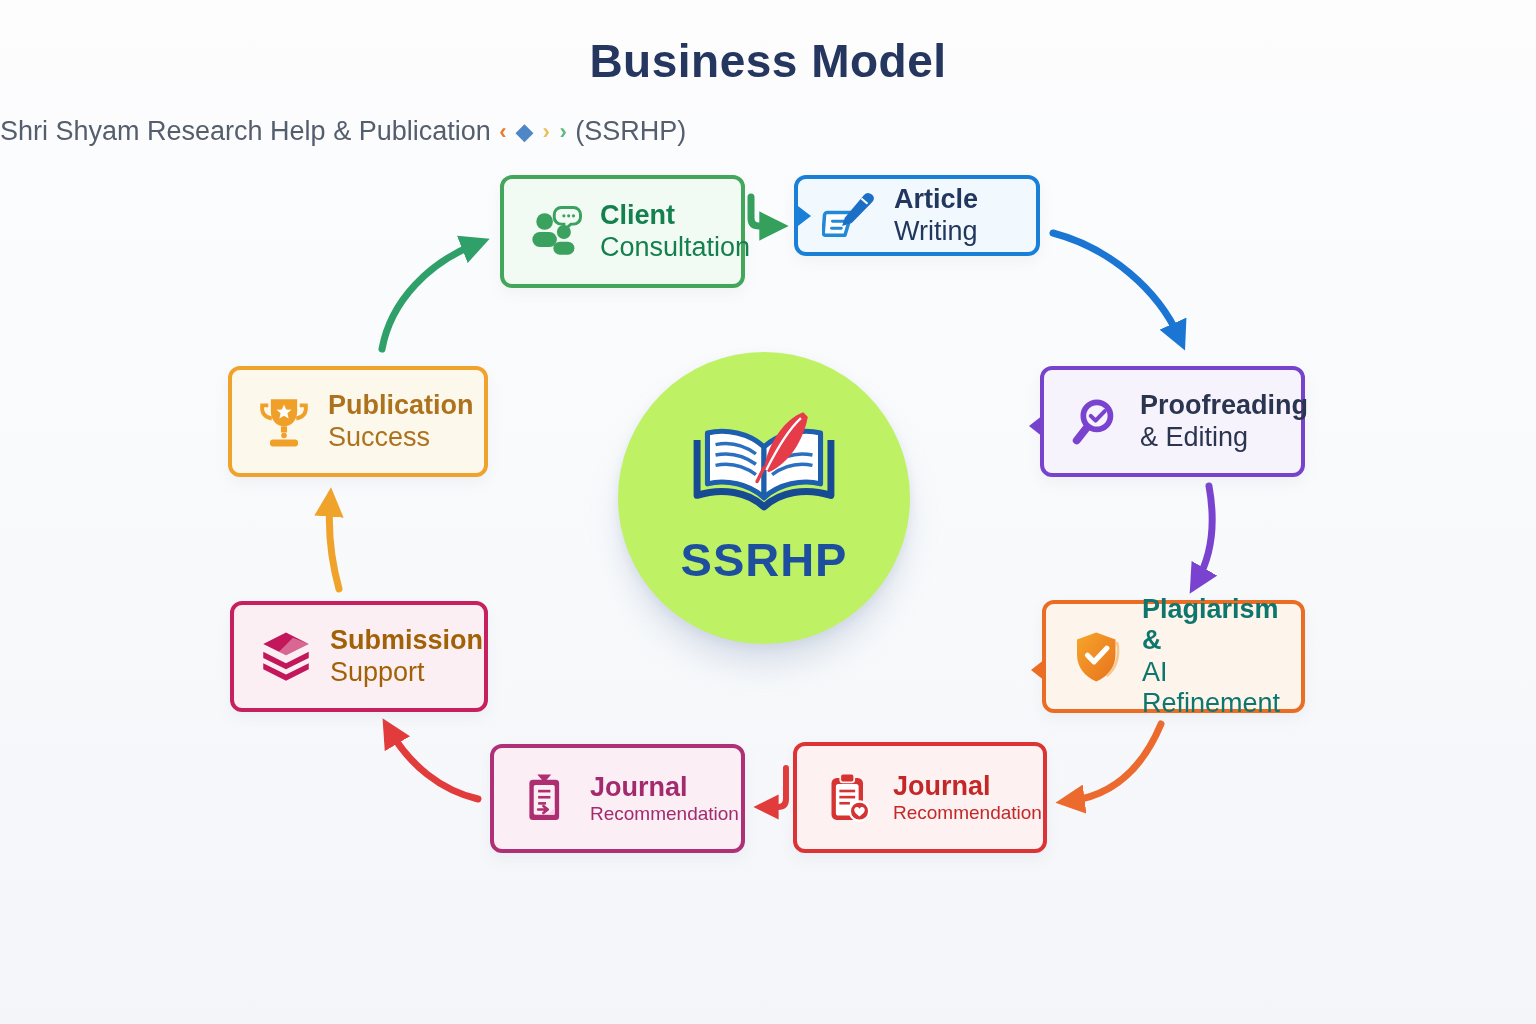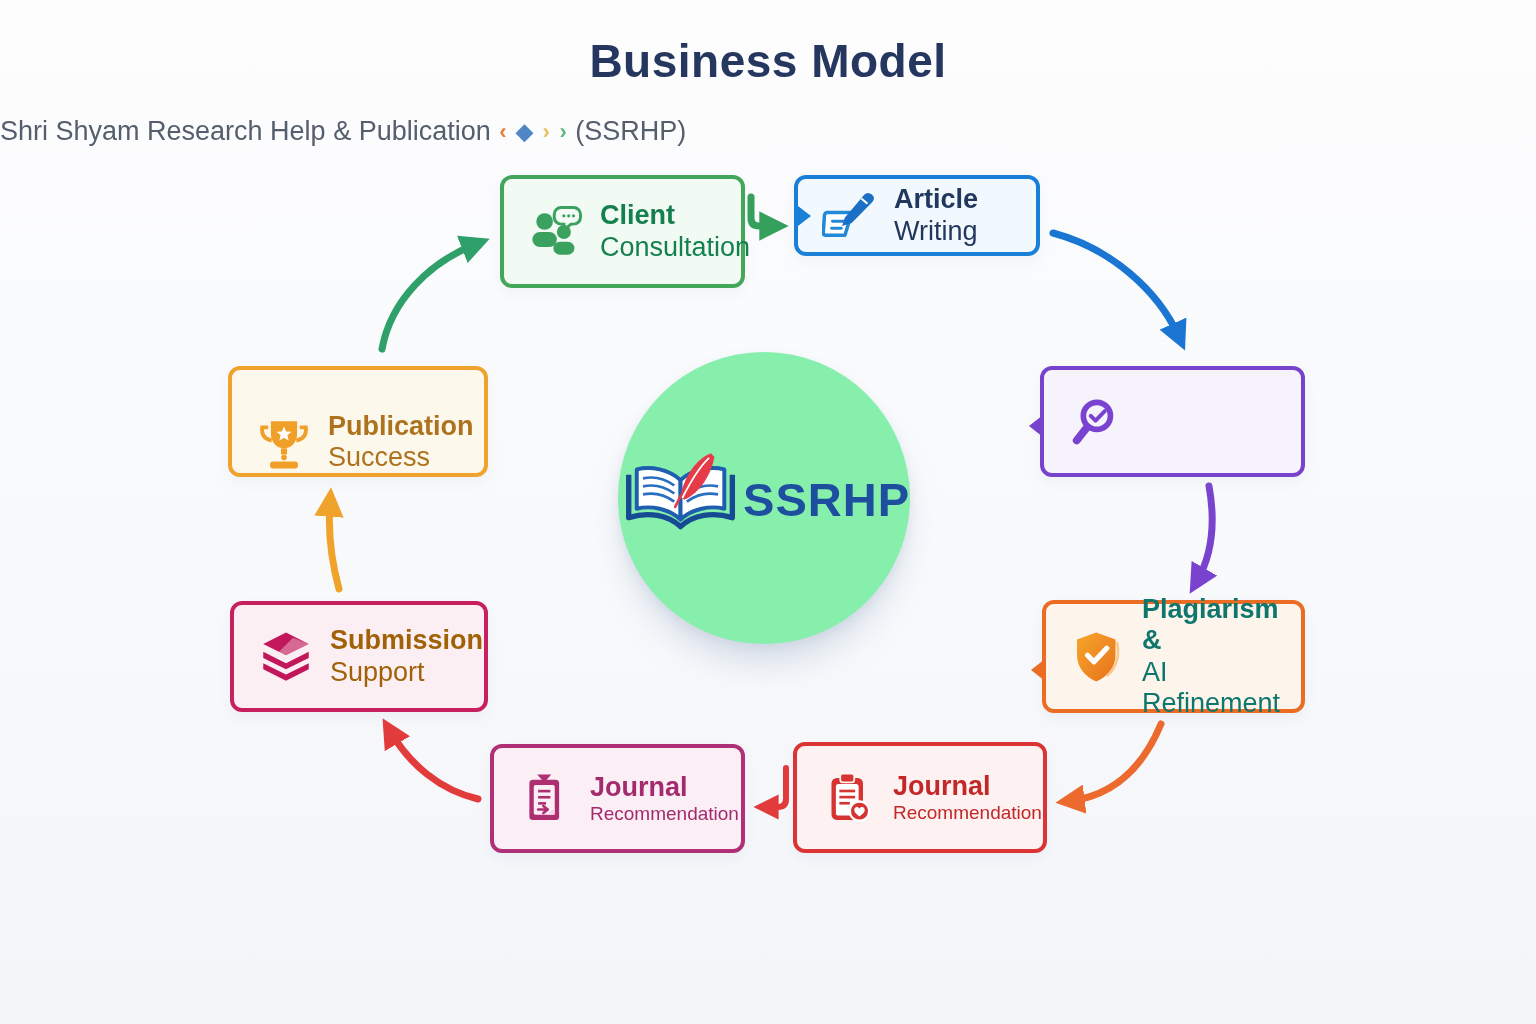--- a/index.html
+++ b/index.html
@@ -41,43 +41,43 @@
   .step.small-l2 .l2{font-size:19px;}
   .step svg{flex:0 0 auto;}
 
   .s-client{left:500px;top:175px;width:245px;height:113px;border-color:#43a65a;background:#f2faf4;color:#14804d;}
   .s-article{left:794px;top:175px;width:246px;height:81px;border-color:#1a7fd6;background:#f2f9fe;color:#22375e;}
   .s-proof{left:1040px;top:366px;width:265px;height:111px;border-color:#7743cd;background:#f6f3fd;color:#2b3550;}
   .s-plag{left:1042px;top:600px;width:263px;height:113px;border-color:#eb6d24;background:#fdf4eb;color:#0f766e;}
   .s-journal-r{left:793px;top:742px;width:254px;height:111px;border-color:#dc3434;background:#fdf1f1;color:#c32727;}
   .s-journal-l{left:490px;top:744px;width:255px;height:109px;border-color:#b03077;background:#fbeef5;color:#a32a6d;}
   .s-submission{left:230px;top:601px;width:258px;height:111px;border-color:#c7205f;background:#fceff4;color:#a16207;}
-  .s-publication{left:228px;top:366px;width:260px;height:111px;border-color:#efa32c;background:#fdf8ec;color:#ad721d;align-items:flex-end;}
+  .s-publication{left:228px;top:366px;width:260px;height:111px;border-color:#efa32c;background:#fdf8ec;color:#ad721d;}
 
   
   .notch{position:absolute;width:0;height:0;}
   .notch-in{ 
     left:-4px;top:50%;transform:translateY(-50%);
     border-top:13px solid transparent;border-bottom:13px solid transparent;
     border-left:17px solid #1a7fd6;
   }
   .notch-out{ 
     left:-15px;top:44%;
     border-top:11px solid transparent;border-bottom:11px solid transparent;
     border-right:14px solid;
   }
   .s-proof .notch-out{border-right-color:#7743cd;}
   .s-plag .notch-out{border-right-color:#eb6d24;top:52%;}
 
   
   .center-badge{
     position:absolute;left:618px;top:352px;width:292px;height:292px;
-    background:#86efac;border-radius:50%;
+    background:#bef264;border-radius:50%;
     box-shadow:0 24px 32px -6px rgba(168,182,205,.42),0 4px 10px rgba(180,192,212,.25);
-    display:flex;align-items:center;justify-content:center;
+    display:flex;flex-direction:column;align-items:center;justify-content:center;
   }
   .logo-text{font-size:47px;font-weight:800;color:#1d4f9e;letter-spacing:1px;margin-top:2px;}
 
   
   .arrows{position:absolute;left:0;top:0;pointer-events:none;}
 </style>
 </head>
 <body>
 
 <div class="stage">
@@ -159,20 +159,24 @@
     </div>
   </div>
 
   <div class="step s-proof">
     <span class="notch notch-out"></span>
     <svg width="56" height="58" viewBox="0 0 64 64">
       <circle cx="33" cy="25" r="15.5" fill="none" stroke="#7a43cf" stroke-width="6.5"></circle>
       <path d="M26 25 l5.5 5.5 L42 19.5" fill="none" stroke="#7a43cf" stroke-width="4.6" stroke-linecap="round" stroke-linejoin="round"></path>
       <line x1="21" y1="39" x2="10" y2="53" stroke="#7a43cf" stroke-width="9" stroke-linecap="round"></line>
     </svg>
+    <div class="txt">
+      <span class="l1">Proofreading</span>
+      <span class="l2">&amp; Editing</span>
+    </div>
   </div>
 
   <div class="step s-plag">
     <span class="notch notch-out"></span>
     <svg width="56" height="58" viewBox="0 0 64 64">
       <defs>
           <linearGradient id="shieldGrad" x1="0" y1="0" x2="1" y2="1">
         <stop offset="0" stop-color="#f6a52a"></stop>
             <stop offset="1" stop-color="#e8721d"></stop>
       </linearGradient>

